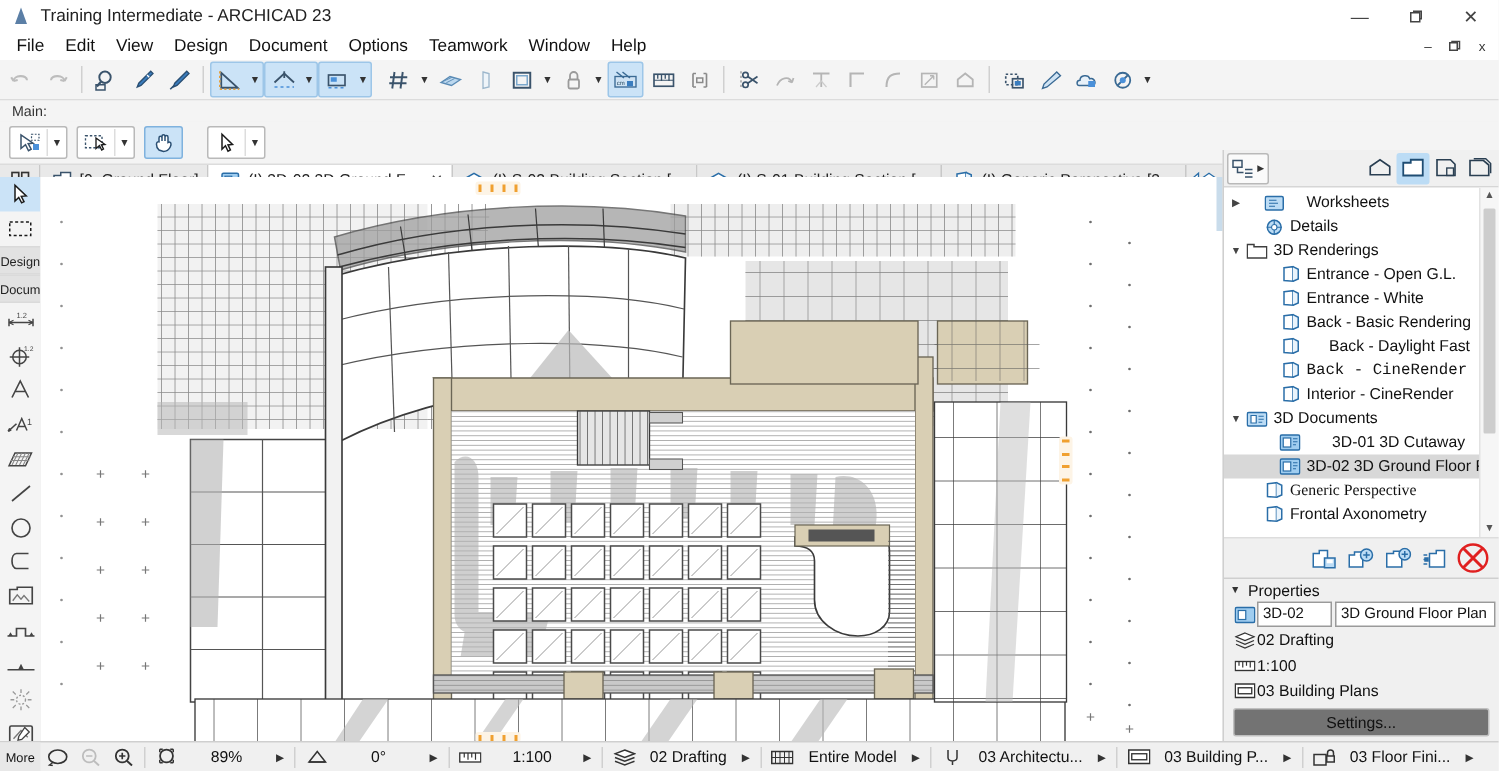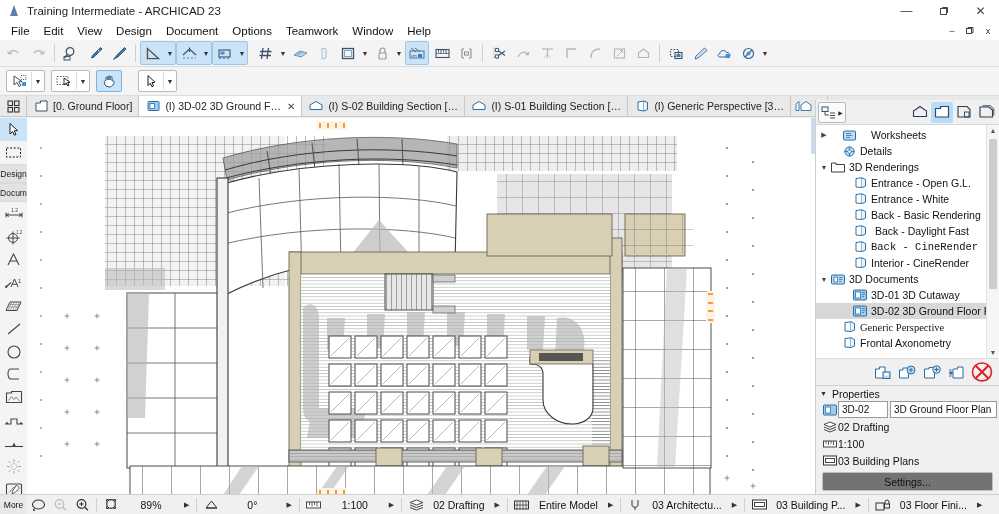--- a/index.html
+++ b/index.html
@@ -334,20 +334,21 @@
     <div class="tb-btn">
       <svg width="17" height="15" viewBox="0 0 17 15">
           <circle cx="8.5" cy="7.5" r="5" fill="none" stroke="#3a6a94" stroke-width="1.2"></circle>
           <path d="M5 11 L12 4" stroke="#3a6a94" stroke-width="1.2"></path>
           <circle cx="8.5" cy="7.5" r="2" fill="#4a90d9"></circle>
         </svg>
     </div>
     <div class="tb-arrow">▼</div>
   </div>
 
+  <div class="mainlabelrow">Main:</div>
 
   <div class="quickrow">
     <div class="qbox">
       <div class="ic">
         <svg width="17" height="14" viewBox="0 0 17 14">
             <path d="M3 2 L3 11 L6 8.5 L8 12.5 L9.8 11.5 L7.8 7.8 L11 7.5 Z" fill="none" stroke="#3a536b" stroke-width="1"></path>
             <rect x="10" y="1.5" width="5" height="4" fill="none" stroke="#3a536b" stroke-width="0.8" stroke-dasharray="1.2 1"></rect>
             <rect x="11" y="8" width="4" height="4" fill="#4a90d9"></rect>
           </svg>
       </div>
@@ -952,21 +953,21 @@
             <span style="margin-left: 3px;">Back - Basic Rendering</span>
           </div>
           <div class="trow" style="padding-left: 24px;">
             <span class="tw"></span>
             <span class="ti">
               <svg width="13" height="12" viewBox="0 0 13 12">
                 <path d="M2 1.5 L8 0.8 L8 10.5 L2 10 Z" fill="#fff" stroke="#2a6ea8" stroke-width="1"></path>
                 <path d="M8 0.8 L11.5 2.5 L11.5 9 L8 10.5" fill="#eaf4fc" stroke="#2a6ea8" stroke-width="1"></path>
               </svg>
             </span>
-            <span style="margin-left: 7px; text-align: center;">Back - Daylight Fast</span>
+            <span style="margin-left: 18px; text-align: center;">Back - Daylight Fast</span>
           </div>
           <div class="trow" style="padding-left: 24px; font-family: Liberation Mono, monospace;">
             <span class="tw"></span>
             <span class="ti">
               <svg width="13" height="12" viewBox="0 0 13 12">
                 <path d="M2 1.5 L8 0.8 L8 10.5 L2 10 Z" fill="#fff" stroke="#2a6ea8" stroke-width="1"></path>
                 <path d="M8 0.8 L11.5 2.5 L11.5 9 L8 10.5" fill="#eaf4fc" stroke="#2a6ea8" stroke-width="1"></path>
               </svg>
             </span>
             <span style="margin-left: 3px;">Back - CineRender</span>
@@ -994,21 +995,21 @@
           </div>
           <div class="trow" style="padding-left: 24px;">
             <span class="tw"></span>
             <span class="ti">
               <svg width="14" height="12" viewBox="0 0 14 12">
                 <rect x="0.5" y="1" width="13" height="10" rx="1" fill="#9fcdf0" stroke="#2a6ea8" stroke-width="1"></rect>
                 <rect x="2.5" y="3" width="5" height="6" fill="#fff" stroke="#2a6ea8" stroke-width="0.8"></rect>
                 <path d="M9 3.5 H12 M9 5.5 H12 M9 7.5 H11" stroke="#2a6ea8" stroke-width="0.7"></path>
               </svg>
             </span>
-            <span style="margin-left: 3px;">3D-01 3D Cutaway</span>
+            <span style="margin-left: 20px;">3D-01 3D Cutaway</span>
           </div>
           <div class="trow sel" style="padding-left: 24px;">
             <span class="tw"></span>
             <span class="ti">
               <svg width="14" height="12" viewBox="0 0 14 12">
                 <rect x="0.5" y="1" width="13" height="10" rx="1" fill="#9fcdf0" stroke="#2a6ea8" stroke-width="1"></rect>
                 <rect x="2.5" y="3" width="5" height="6" fill="#fff" stroke="#2a6ea8" stroke-width="0.8"></rect>
                 <path d="M9 3.5 H12 M9 5.5 H12 M9 7.5 H11" stroke="#2a6ea8" stroke-width="0.7"></path>
               </svg>
             </span>

